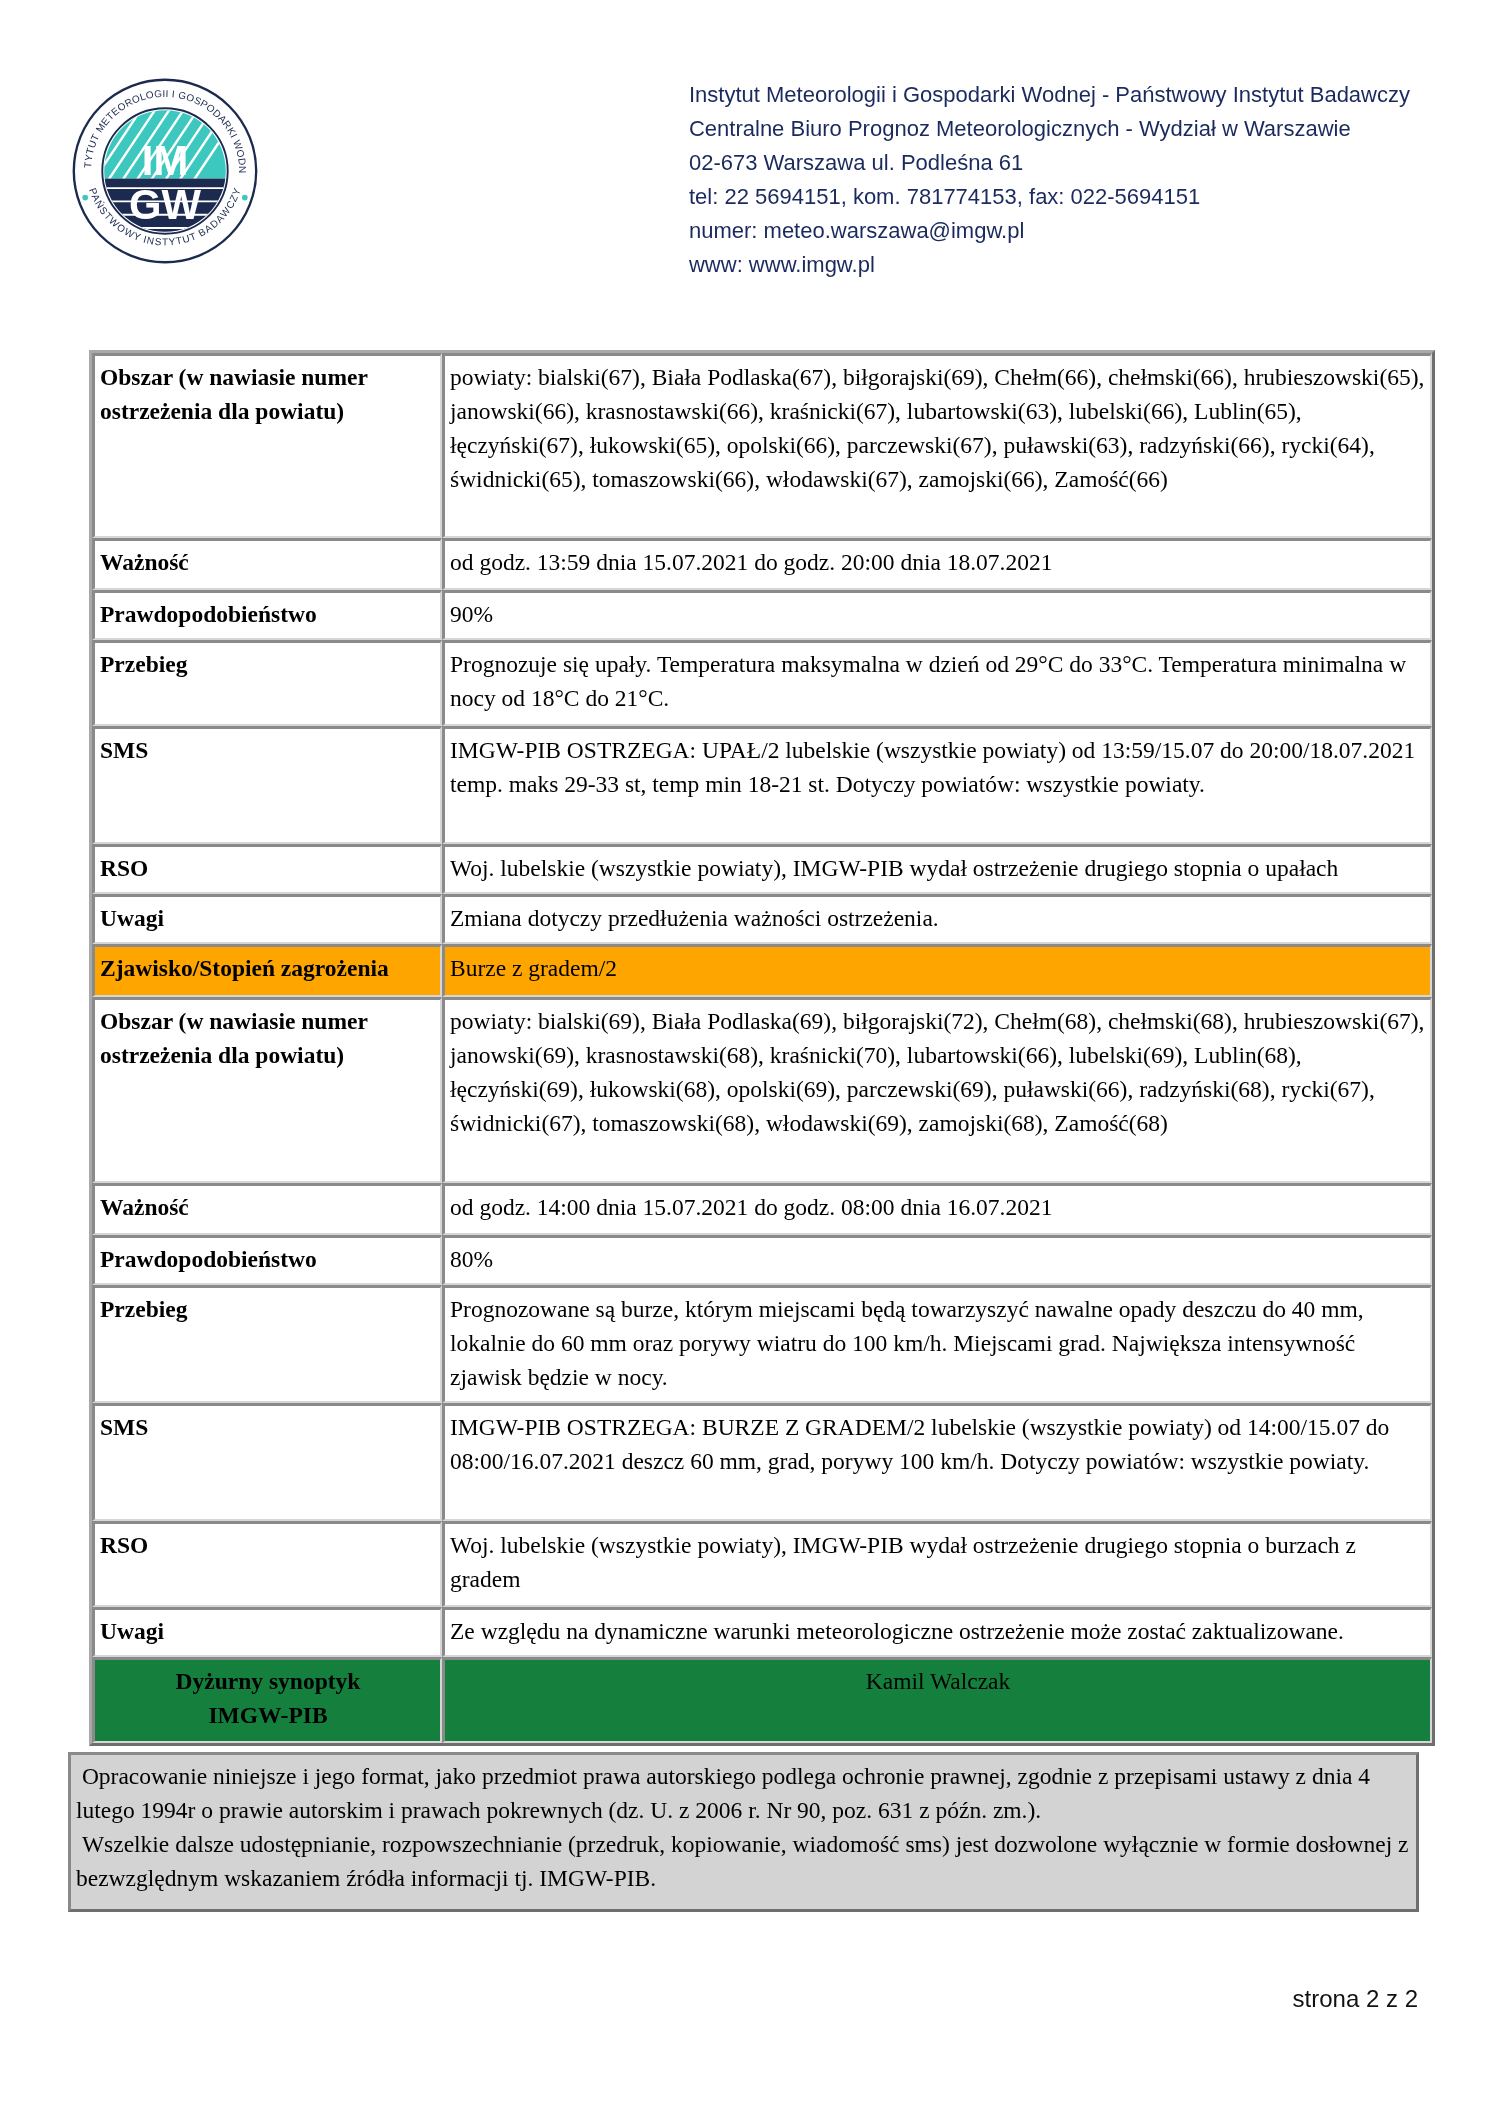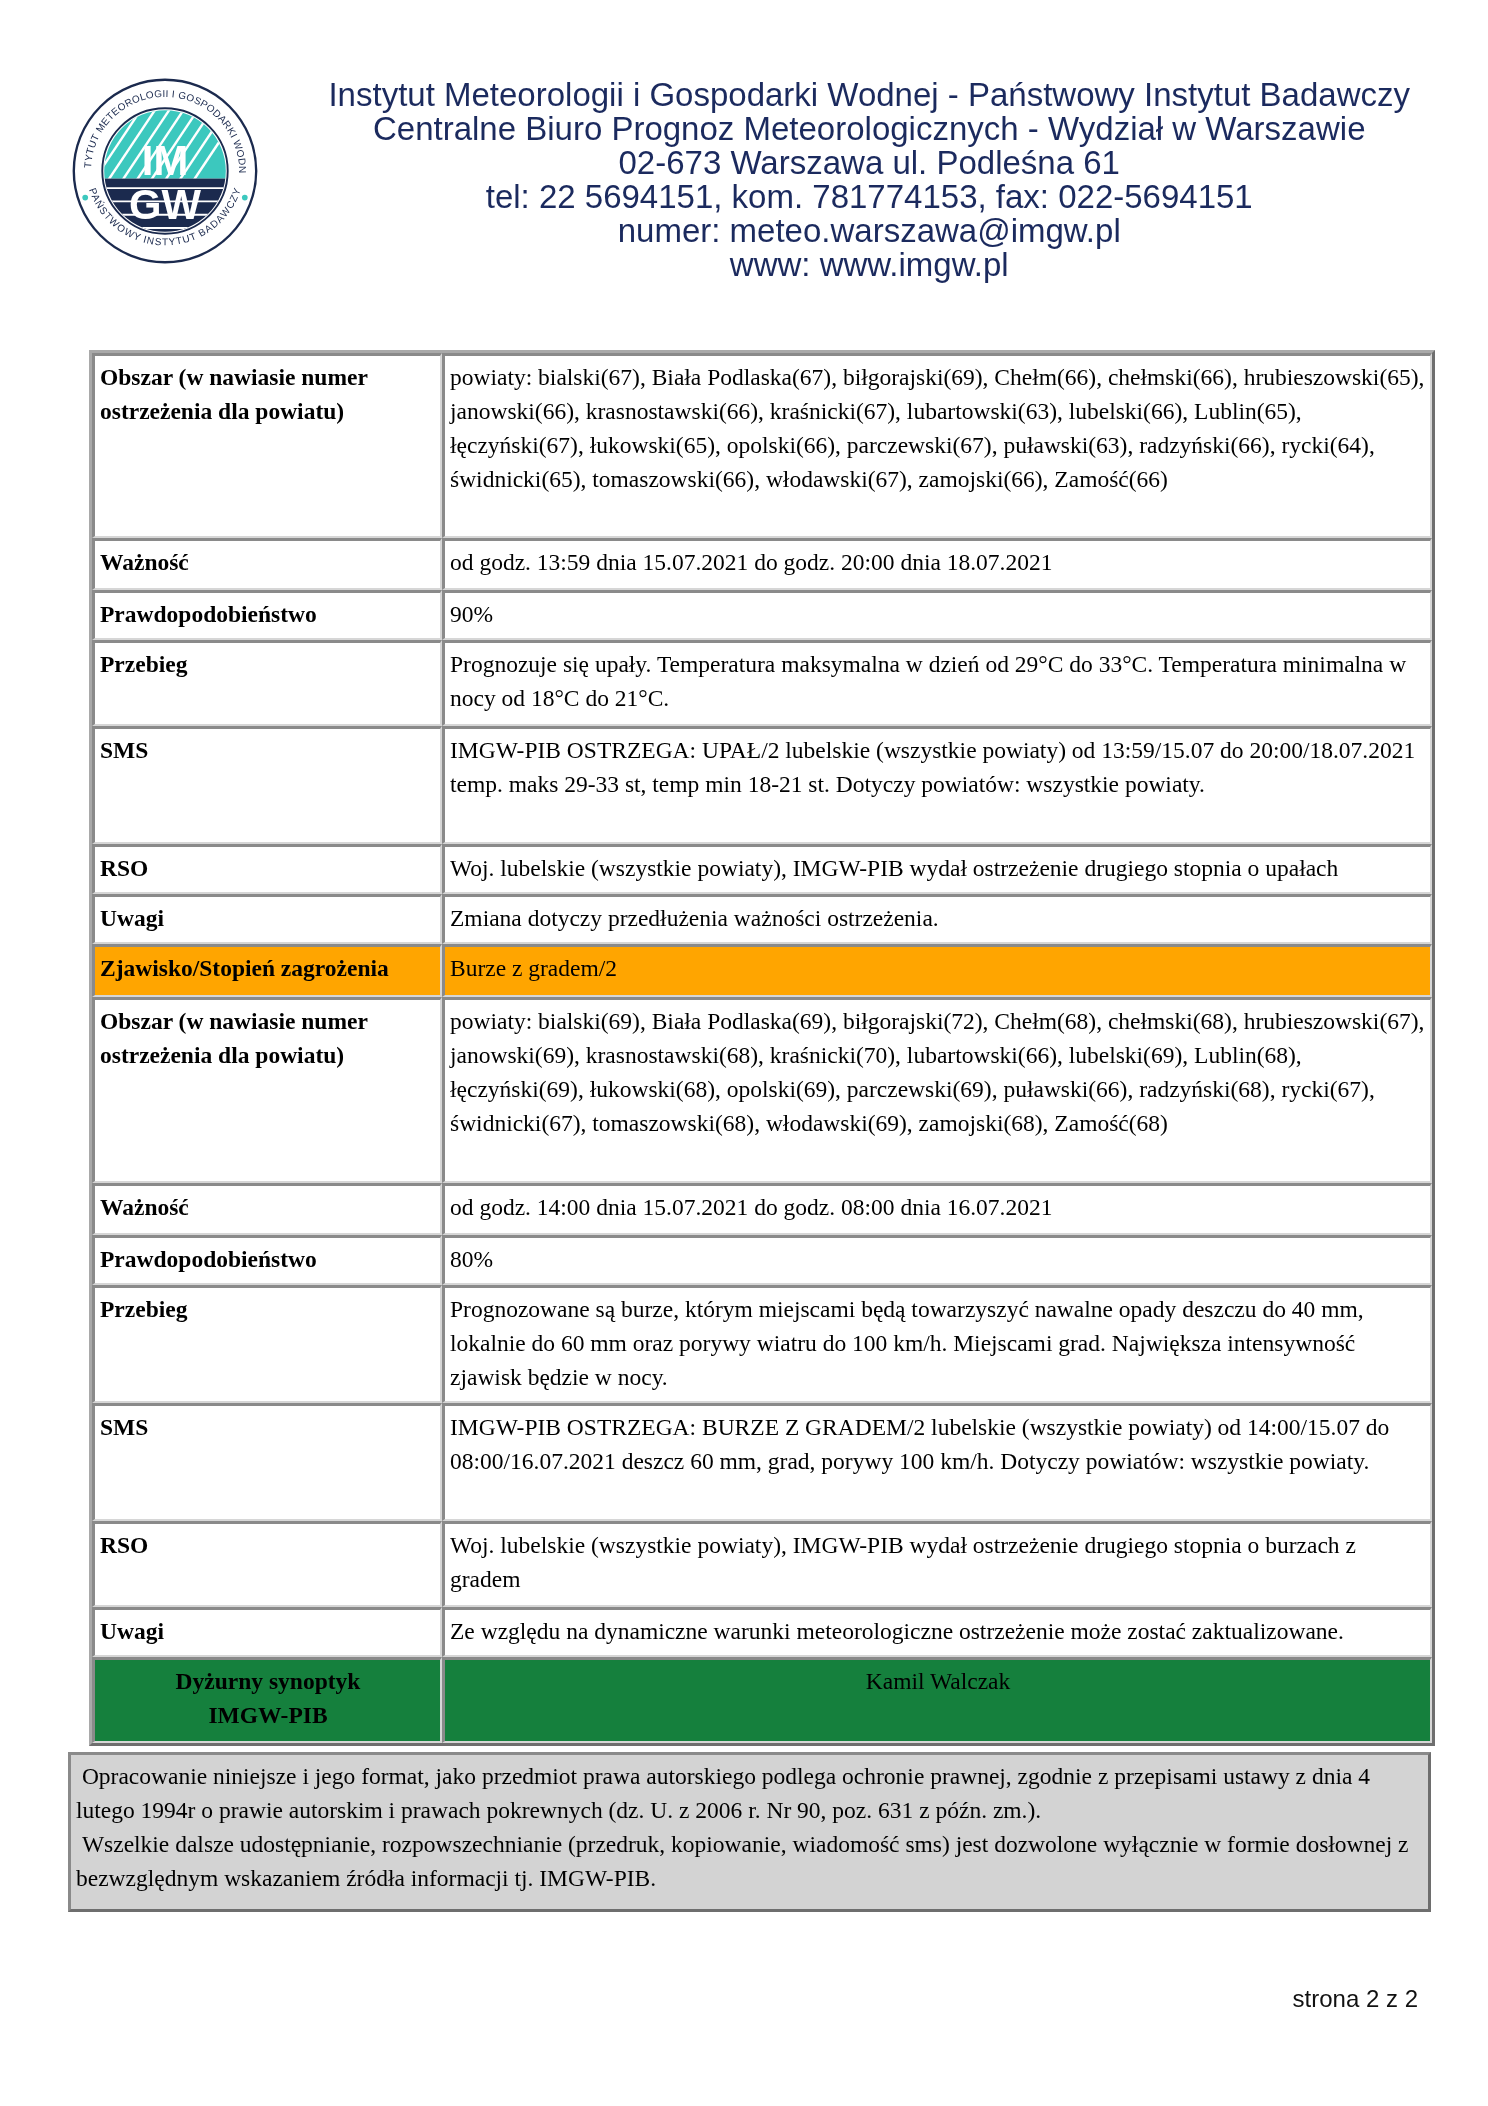--- a/index.html
+++ b/index.html
@@ -1,42 +1,42 @@
 <!DOCTYPE html>
 <html><head>
 <meta charset="utf-8">
 <style>
   html, body { margin: 0; padding: 0; background: #ffffff; }
   body { width: 1488px; height: 2106px; position: relative; overflow: hidden; }
 
   .logo { position: absolute; left: 70px; top: 76px; width: 190px; height: 190px; }
 
-  .header { position: absolute; right: 78px; top: 78px; text-align: center;
-    font-family: "Liberation Sans", sans-serif; color: #1b2a5e; font-size: 33px; line-height: 34px; }
+  .header { position: absolute; right: 78px; top: 78px; text-align: left;
+    font-family: "Liberation Sans", sans-serif; color: #1b2a5e; font-size: 22px; line-height: 34px; }
   .header .bold { font-weight: normal; }
 
   table.warn { position: absolute; left: 68px; top: 350px; width: 1346px;
     border-collapse: separate; border-spacing: 0;
     border-top: 3px solid #a9a9a9; border-left: 3px solid #a9a9a9;
     border-right: 3px solid #6e6e6e; border-bottom: 3px solid #6e6e6e;
     font-family: "Liberation Serif", serif; font-size: 23.5px; line-height: 34px; color: #000; margin-left: 21px; }
   table.warn td { vertical-align: top; padding: 4px 4px 4px 5px;
     border-top: 3px solid #8a8a8a; border-left: 3px solid #8a8a8a;
     border-right: 2px solid #d6d6d6; border-bottom: 2px solid #d6d6d6; }
   table.warn td.label { width: 336px; font-weight: bold; }
   table.warn tr.first td { border-top-color: #8a8a8a; }
   tr.highlight td { background: #ffa500; }
   tr.grey td { background: #15803d; text-align: center; }
 
   .footer-box { position: absolute; left: 68px; top: 1752px; width: 1340px; height: 150px;
     background: #d3d3d3;
     border-top: 3px solid #8a8a8a; border-left: 3px solid #8a8a8a;
     border-right: 3px solid #6e6e6e; border-bottom: 3px solid #6e6e6e;
     font-family: "Liberation Serif", serif; font-size: 23.5px; line-height: 34px; color: #000;
-    padding: 4px 12px 0 5px; box-sizing: content-box; }
+    padding: 4px 0 0 5px; box-sizing: content-box; }
   .footer-box p { margin: 0; }
 
   .page-num { position: absolute; right: 70px; top: 1985px;
     font-family: "Liberation Sans", sans-serif; font-size: 24px; color: #111; }
 </style>
 </head>
 <body>
 
 <svg class="logo" viewBox="0 0 200 200">
   <defs>

